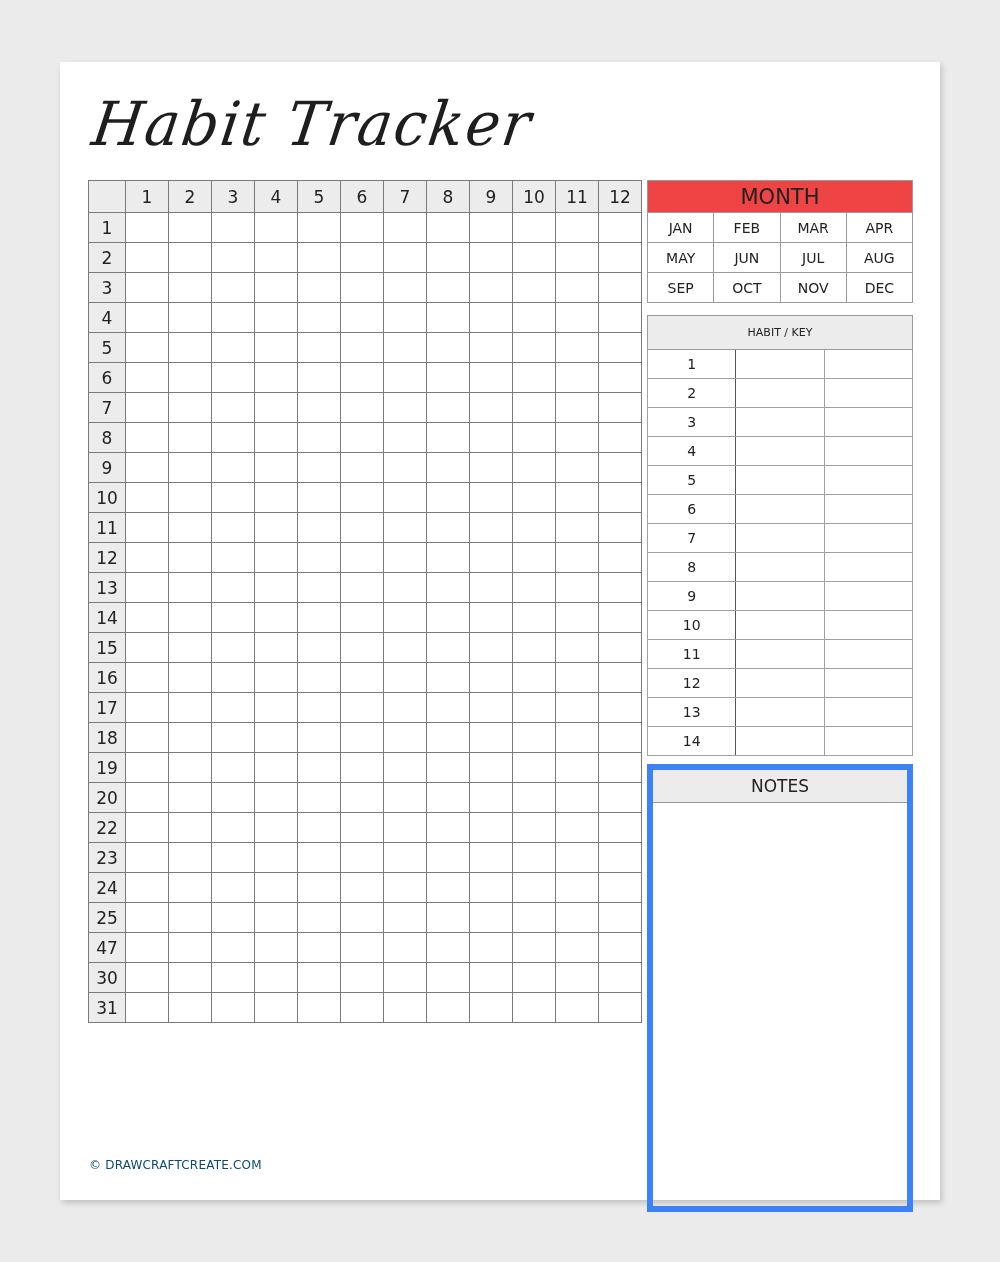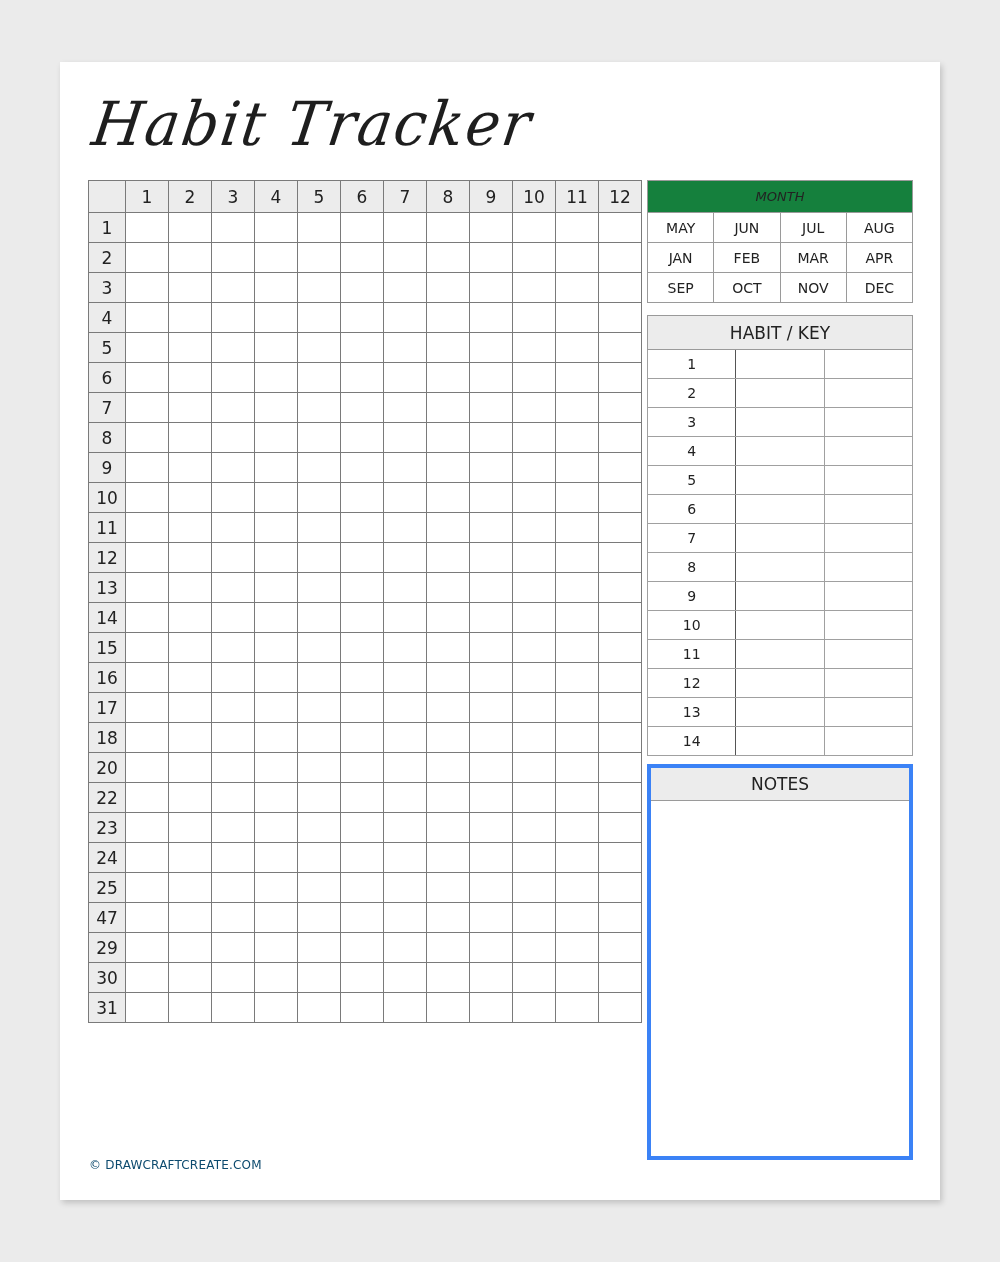--- a/index.html
+++ b/index.html
@@ -8,28 +8,28 @@
   .title{position:absolute;left:98px;top:88px;font-family:"DejaVu Serif","Liberation Serif",serif;font-style:italic;font-size:58px;letter-spacing:2px;color:#1e1e1e;transform:skewX(-8deg) scaleY(1.05);transform-origin:left top;}
   table{border-collapse:collapse;table-layout:fixed;}
   .tracker{position:absolute;left:88px;top:180px;}
   .tracker td,.tracker th{border:1px solid #7a7a7a;padding:0;font-weight:normal;text-align:center;font-size:17px;color:#222;}
   .tracker th{height:31px;background:#ececec;}
   .tracker td{height:29px;}
   .tracker .rh{background:#ececec;width:36px;}
   .tracker .cell{width:42px;}
   .month{position:absolute;left:647px;top:180px;width:266px;}
   .month td,.month th{border:1px solid #9a9a9a;padding:0;text-align:center;}
-  .month th{height:31px;background:#15803d;font-weight:normal;font-size:13px;font-style:italic;}
+  .month th{height:31px;background:#ef4444;font-weight:normal;font-size:21px;}
   .month td{height:29px;font-size:14px;}
   .habit{position:absolute;left:647px;top:315px;width:266px;}
-  .habit th{height:31px;background:#ececec;font-weight:normal;font-size:17px;border:1px solid #9a9a9a;}
+  .habit th{height:31px;background:#ececec;font-weight:normal;font-size:11px;border:1px solid #9a9a9a;}
   .habit td{height:28px;border:1px solid #a0a0a0;padding:0;font-size:14px;}
   .habit td.num{width:30px;text-align:center;border-right:1px solid #555;}
   .habit td.key{width:25px;border-left:1px solid #555;}
-  .notes{position:absolute;left:647px;top:764px;width:266px;height:396px;border:4px solid #3b82f6;box-sizing:border-box;}
+  .notes{position:absolute;left:647px;top:764px;width:266px;height:448px;border:6px solid #3b82f6;box-sizing:border-box;}
   .notes .nh{height:32px;line-height:32px;background:#ececec;text-align:center;font-size:17px;border-bottom:1px solid #9a9a9a;}
   .footer{position:absolute;left:89px;top:1158px;font-size:12px;color:#0c4a6e;letter-spacing:0.2px;}
 </style>
 </head>
 <body>
 
 <div class="page"></div>
 <div class="title">Habit Tracker</div>
 
 <table class="tracker" id="tracker">
@@ -313,20 +313,35 @@
         <td class="cell"></td>
         <td class="cell"></td>
         <td class="cell"></td>
         <td class="cell"></td>
         <td class="cell"></td>
         <td class="cell"></td>
         <td class="cell"></td>
         <td class="cell"></td>
       </tr>
       <tr>
+        <td class="rh">19</td>
+        <td class="cell"></td>
+        <td class="cell"></td>
+        <td class="cell"></td>
+        <td class="cell"></td>
+        <td class="cell"></td>
+        <td class="cell"></td>
+        <td class="cell"></td>
+        <td class="cell"></td>
+        <td class="cell"></td>
+        <td class="cell"></td>
+        <td class="cell"></td>
+        <td class="cell"></td>
+      </tr>
+      <tr>
         <td class="rh">20</td>
         <td class="cell"></td>
         <td class="cell"></td>
         <td class="cell"></td>
         <td class="cell"></td>
         <td class="cell"></td>
         <td class="cell"></td>
         <td class="cell"></td>
         <td class="cell"></td>
         <td class="cell"></td>
@@ -389,35 +404,20 @@
         <td class="cell"></td>
         <td class="cell"></td>
         <td class="cell"></td>
         <td class="cell"></td>
         <td class="cell"></td>
         <td class="cell"></td>
         <td class="cell"></td>
       </tr>
       <tr>
         <td class="rh">47</td>
-        <td class="cell"></td>
-        <td class="cell"></td>
-        <td class="cell"></td>
-        <td class="cell"></td>
-        <td class="cell"></td>
-        <td class="cell"></td>
-        <td class="cell"></td>
-        <td class="cell"></td>
-        <td class="cell"></td>
-        <td class="cell"></td>
-        <td class="cell"></td>
-        <td class="cell"></td>
-      </tr>
-      <tr>
-        <td class="rh">29</td>
         <td class="cell"></td>
         <td class="cell"></td>
         <td class="cell"></td>
         <td class="cell"></td>
         <td class="cell"></td>
         <td class="cell"></td>
         <td class="cell"></td>
         <td class="cell"></td>
         <td class="cell"></td>
         <td class="cell"></td>
@@ -454,34 +454,34 @@
         <td class="cell"></td>
         <td class="cell"></td>
       </tr>
     </tbody>
   </table>
 
 <table class="month" id="month">
     <tbody>
       <tr>
         <th colspan="4">MONTH</th>
+      </tr>
+      <tr>
+        <td>JAN</td>
+        <td>FEB</td>
+        <td>MAR</td>
+        <td>APR</td>
       </tr>
       <tr>
         <td>MAY</td>
         <td>JUN</td>
         <td>JUL</td>
         <td>AUG</td>
       </tr>
       <tr>
-        <td>JAN</td>
-        <td>FEB</td>
-        <td>MAR</td>
-        <td>APR</td>
-      </tr>
-      <tr>
         <td>SEP</td>
         <td>OCT</td>
         <td>NOV</td>
         <td>DEC</td>
       </tr>
     </tbody>
   </table>
 
 <table class="habit" id="habit">
     <tbody>

